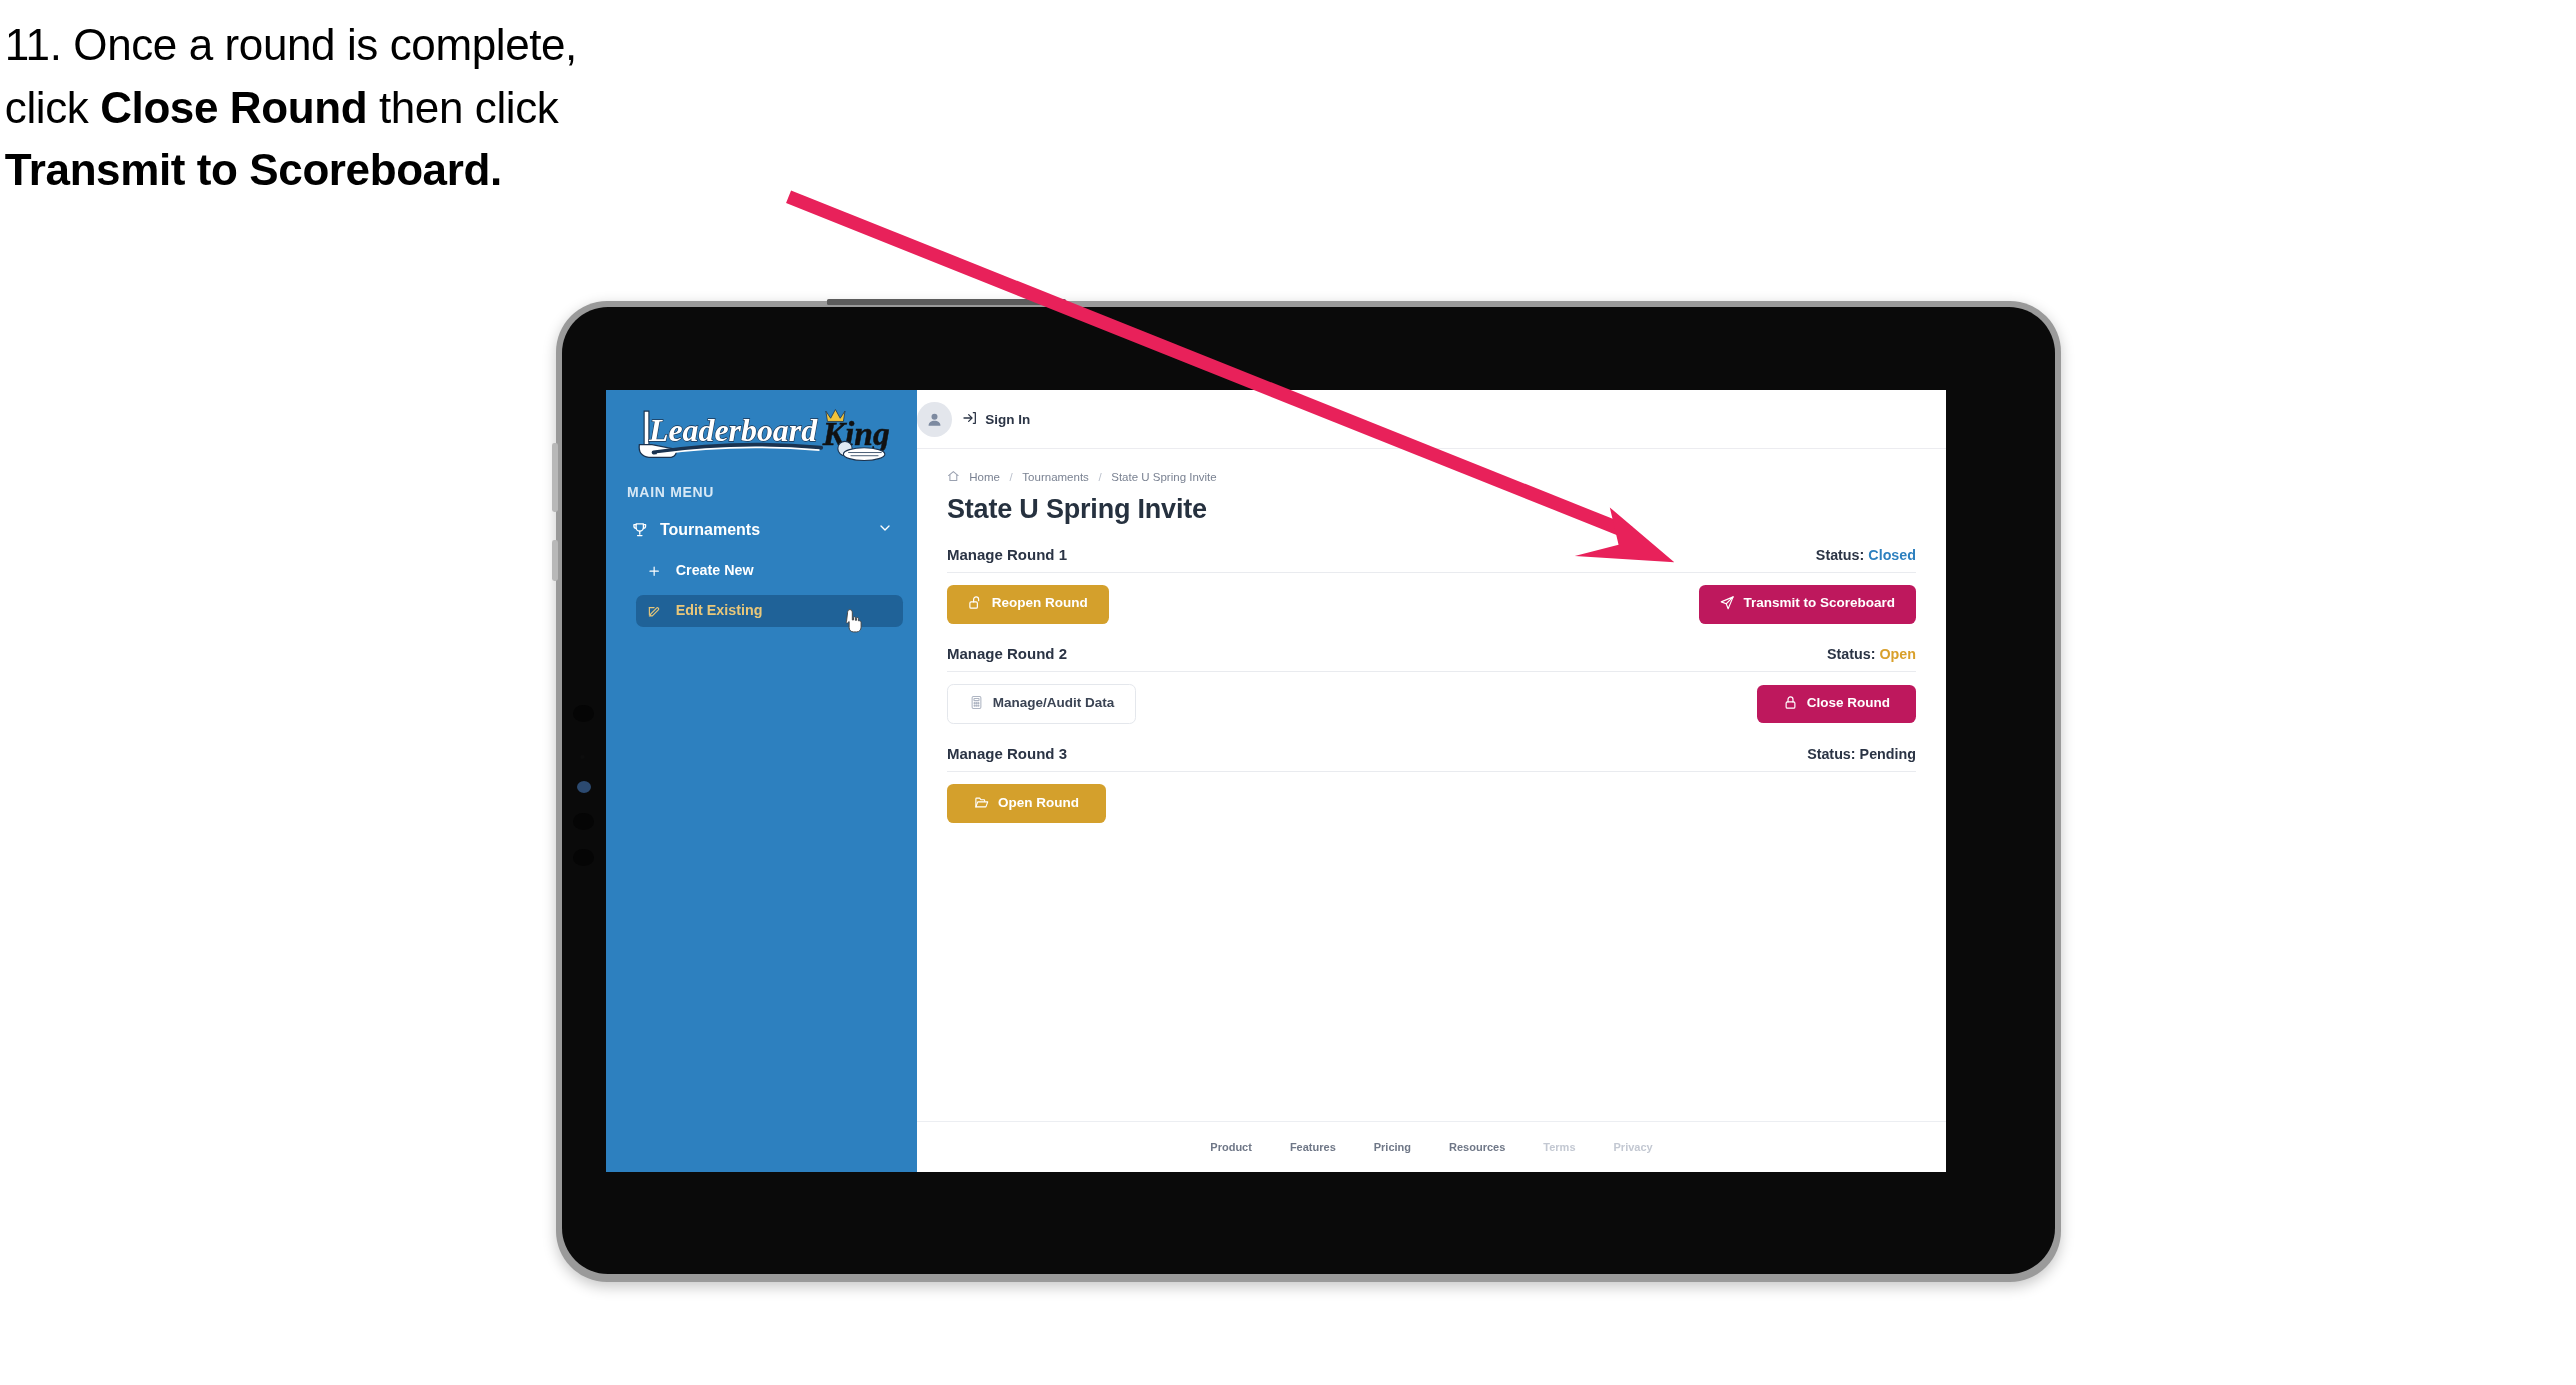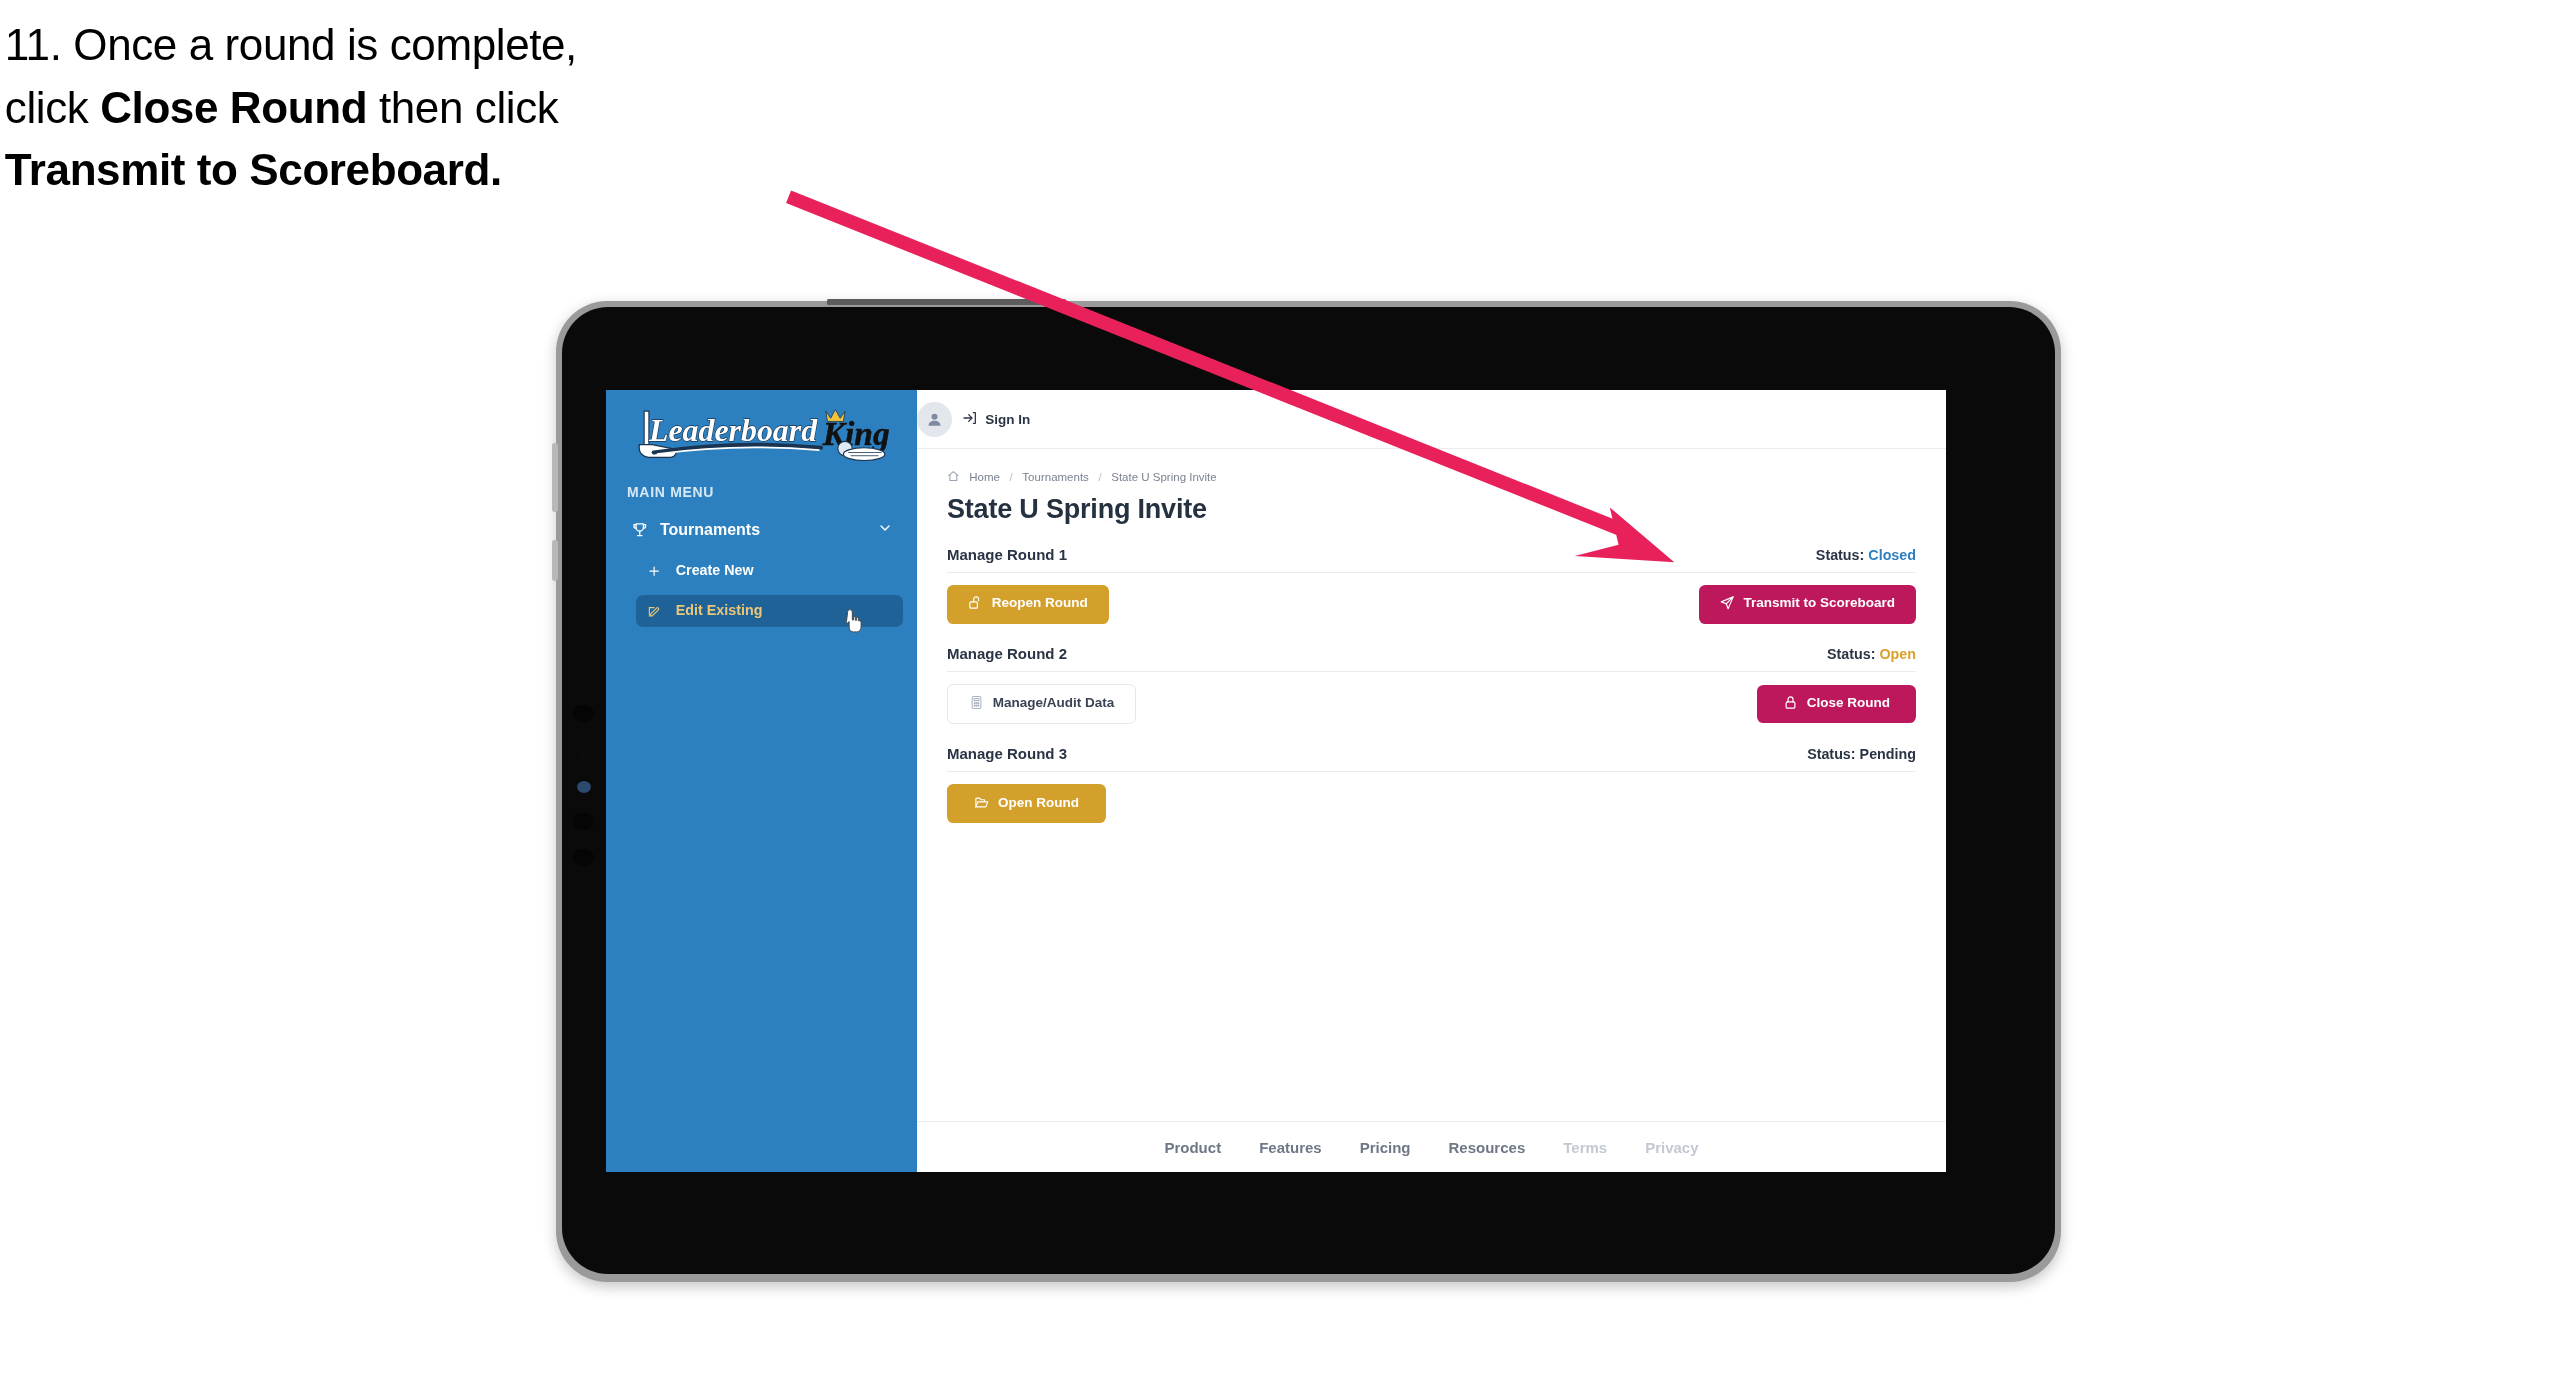--- a/index.html
+++ b/index.html
@@ -221,21 +221,21 @@
   .btn-blue  { background: #be185d; color: #ffffff; min-width: 159px; justify-content:center; }
   .btn-ghost { background: #ffffff; color: #3b4454; border: 0.8px solid #e4e7ec; min-width: 159px; justify-content:center; }
   .btn svg { flex: 0 0 auto; }
 
   .footer {
     margin-top: auto;
     border-top: 0.8px solid #eceef2;
     height: 51px;
     display: flex; align-items: center; justify-content: center;
     gap: 38px;
-    font-size: 15px;
+    font-size: 11px;
     font-weight: 700;
   }
   .footer a { color: #6f7787; text-decoration: none; cursor: pointer; }
   .footer a.muted { color: #c3c8d2; }
 </style>
 </head>
 <body>
 
 <div id="root">
 

